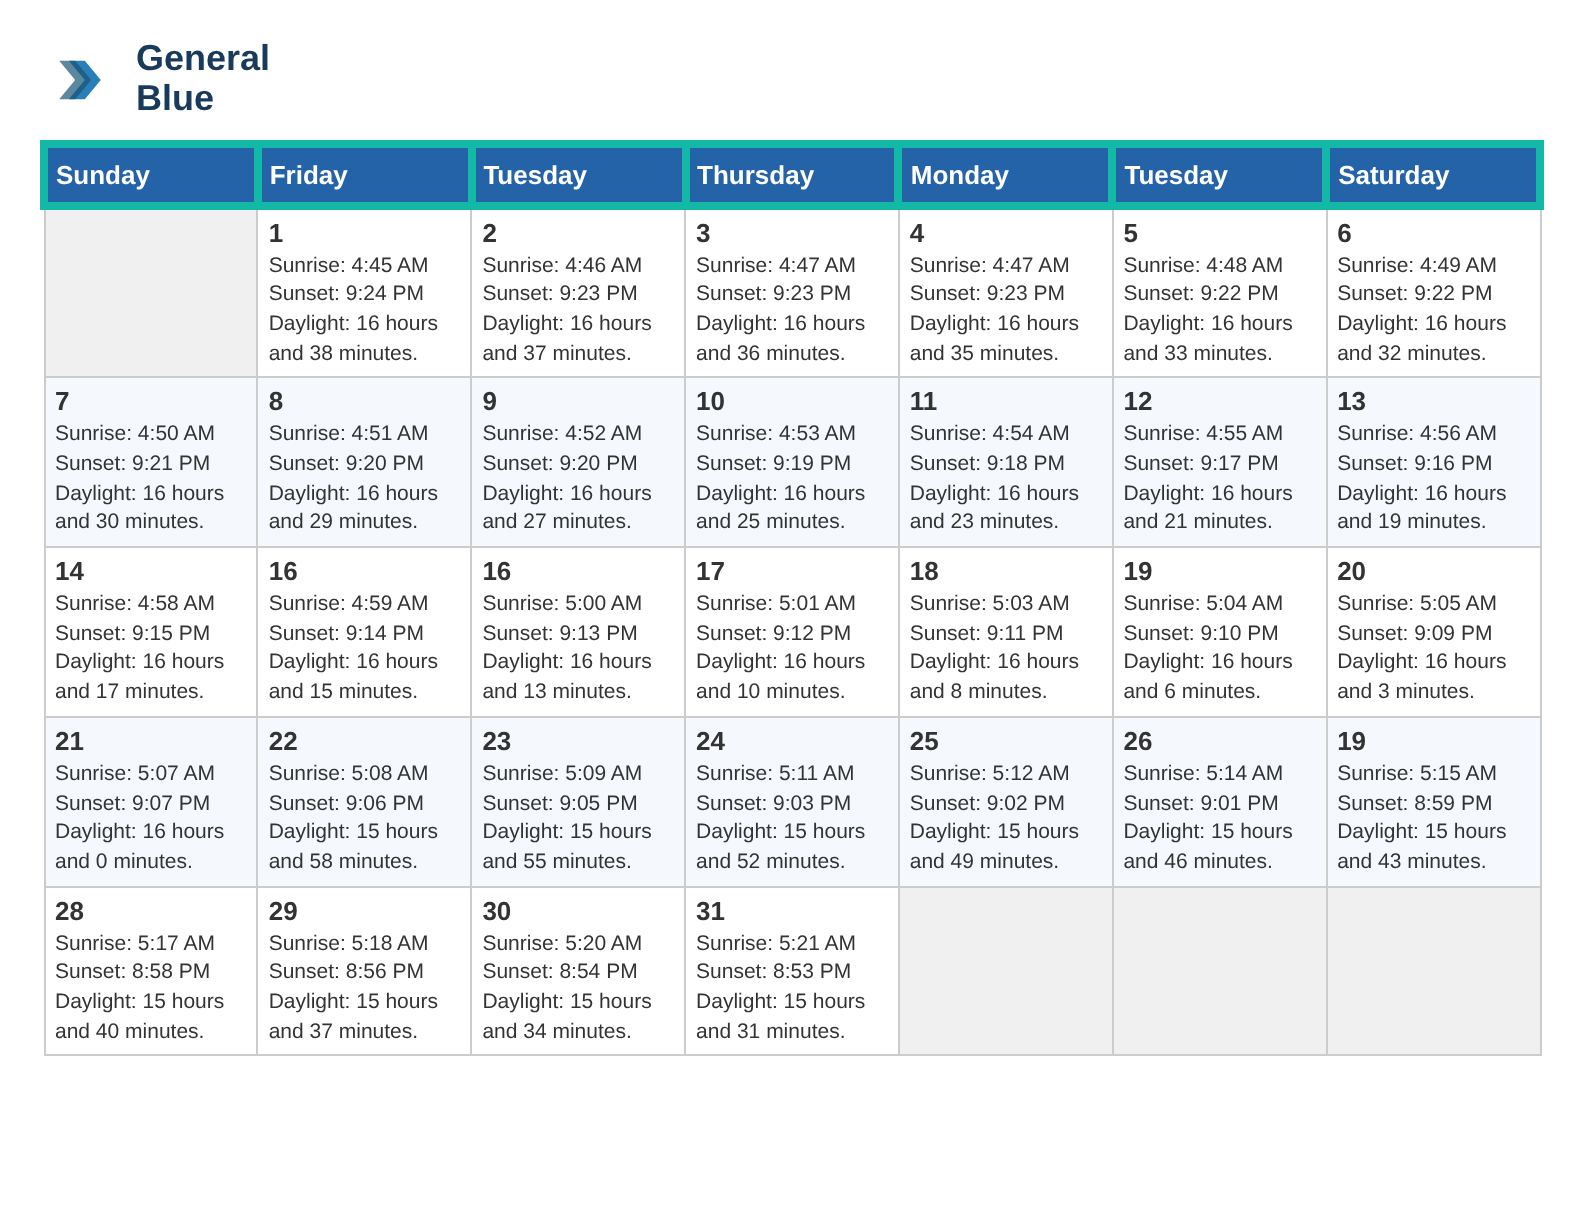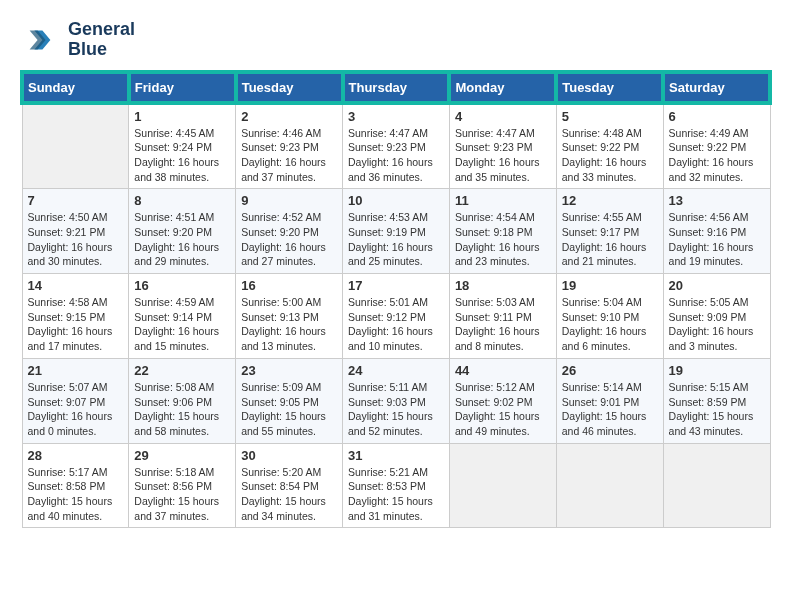--- a/index.html
+++ b/index.html
@@ -220,21 +220,21 @@
         </td>
         <td>
           <span class="day-num">23</span>
           <div class="day-info">Sunrise: 5:09 AM<br>Sunset: 9:05 PM<br>Daylight: 15 hours and 55 minutes.</div>
         </td>
         <td>
           <span class="day-num">24</span>
           <div class="day-info">Sunrise: 5:11 AM<br>Sunset: 9:03 PM<br>Daylight: 15 hours and 52 minutes.</div>
         </td>
         <td>
-          <span class="day-num">44</span>
+          <span class="day-num">25</span>
           <div class="day-info">Sunrise: 5:12 AM<br>Sunset: 9:02 PM<br>Daylight: 15 hours and 49 minutes.</div>
         </td>
         <td>
           <span class="day-num">26</span>
           <div class="day-info">Sunrise: 5:14 AM<br>Sunset: 9:01 PM<br>Daylight: 15 hours and 46 minutes.</div>
         </td>
         <td>
           <span class="day-num">19</span>
           <div class="day-info">Sunrise: 5:15 AM<br>Sunset: 8:59 PM<br>Daylight: 15 hours and 43 minutes.</div>
         </td>

